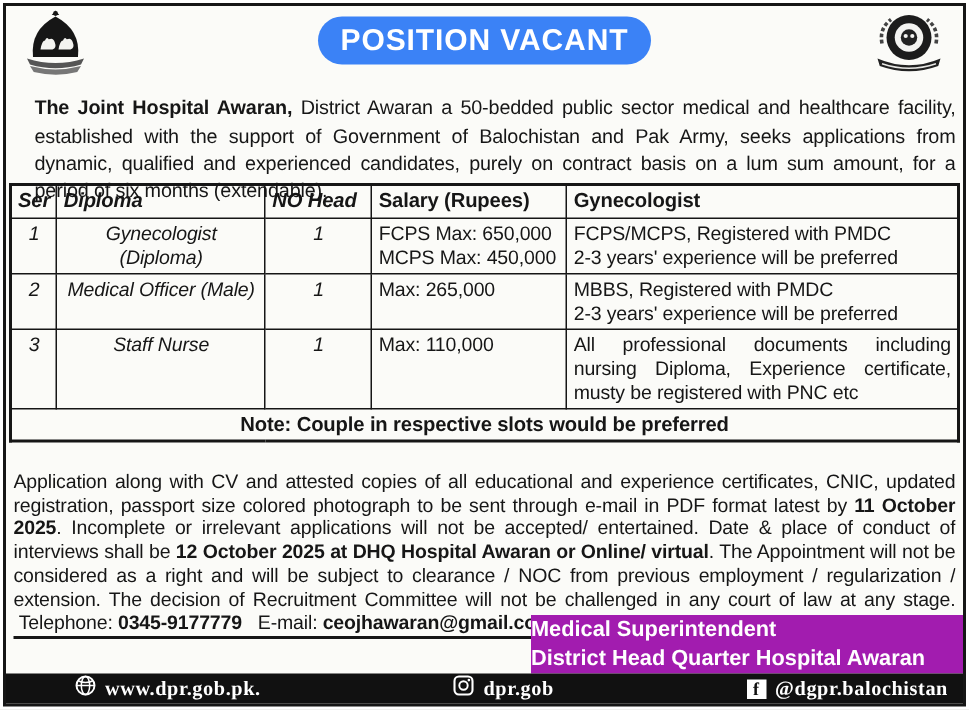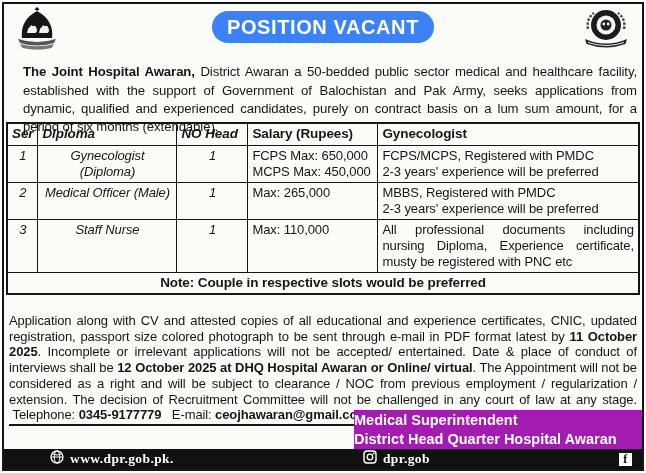--- a/index.html
+++ b/index.html
@@ -166,17 +166,18 @@
             <circle cx="7" cy="7" r="2.8" fill="none" stroke="#fff" stroke-width="1.3"></circle>
             <circle cx="10.6" cy="3.4" r="0.9" fill="#fff"></circle>
           </svg>
         </span>
         <span>dpr.gob</span>
       </div>
       <div class="footer-item">
         <span class="fb-box">
           <span>f</span>
         </span>
+        <span>@dgpr.balochistan</span>
       </div>
     </div>
 
   </div>
 </div>
 
 </body></html>

